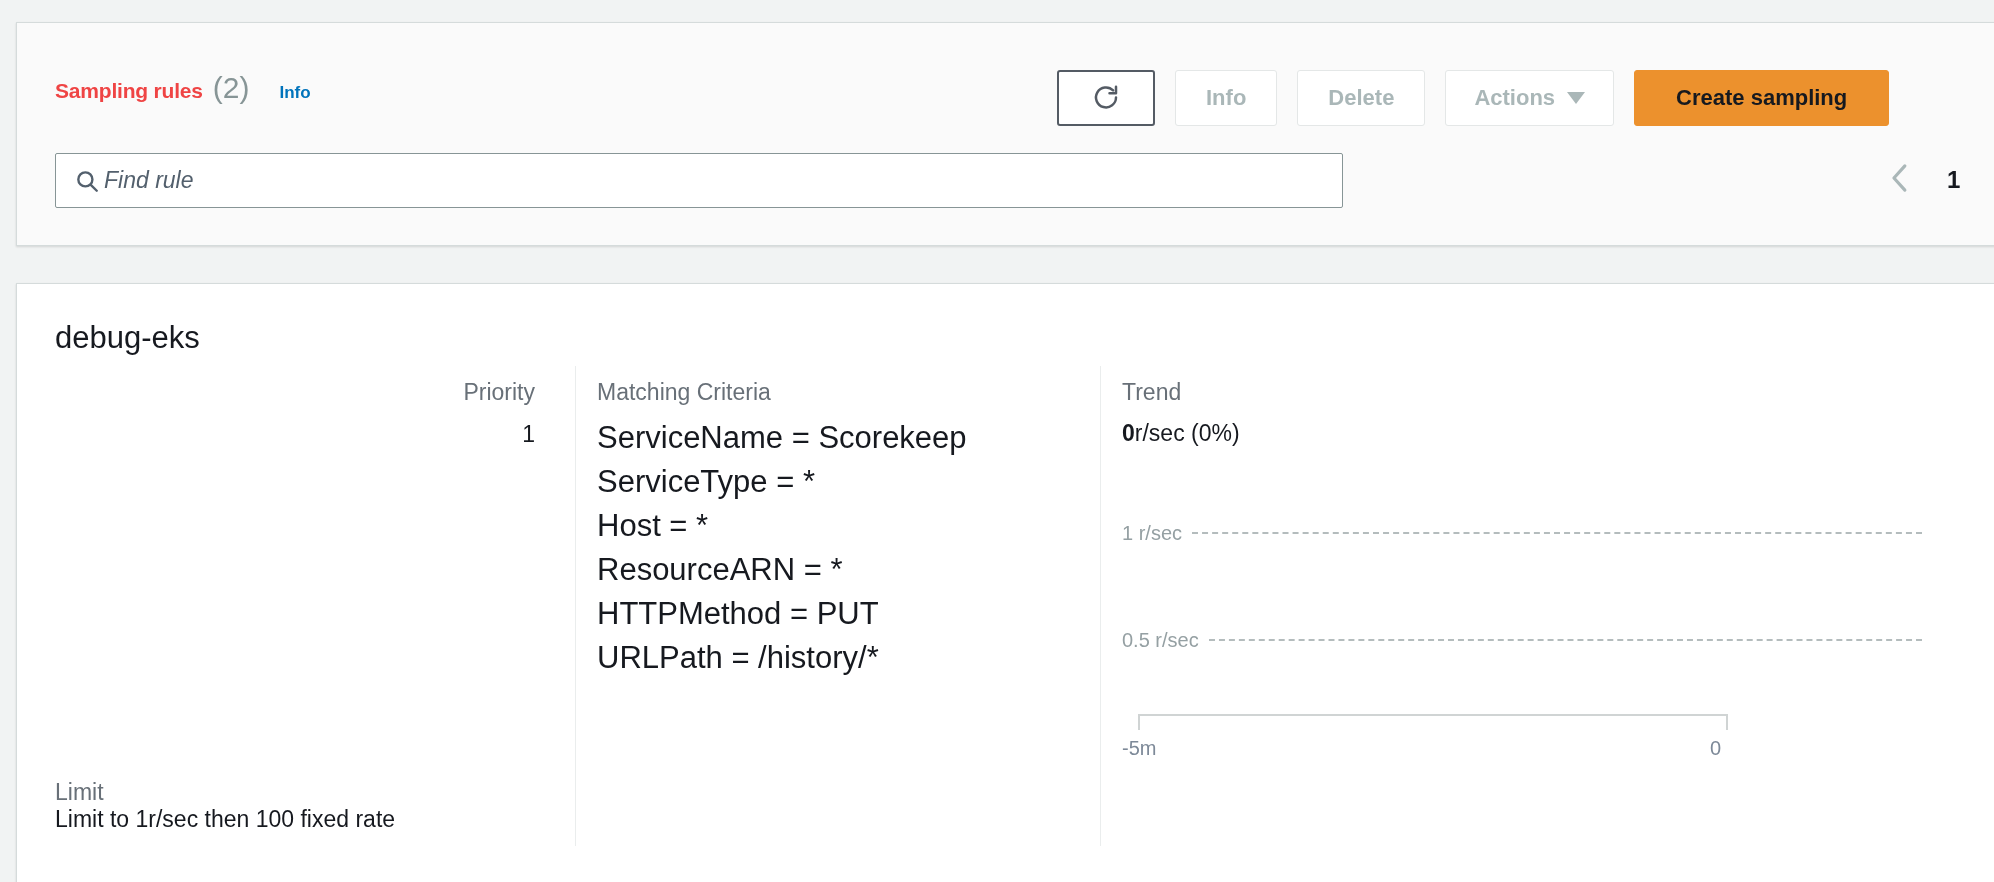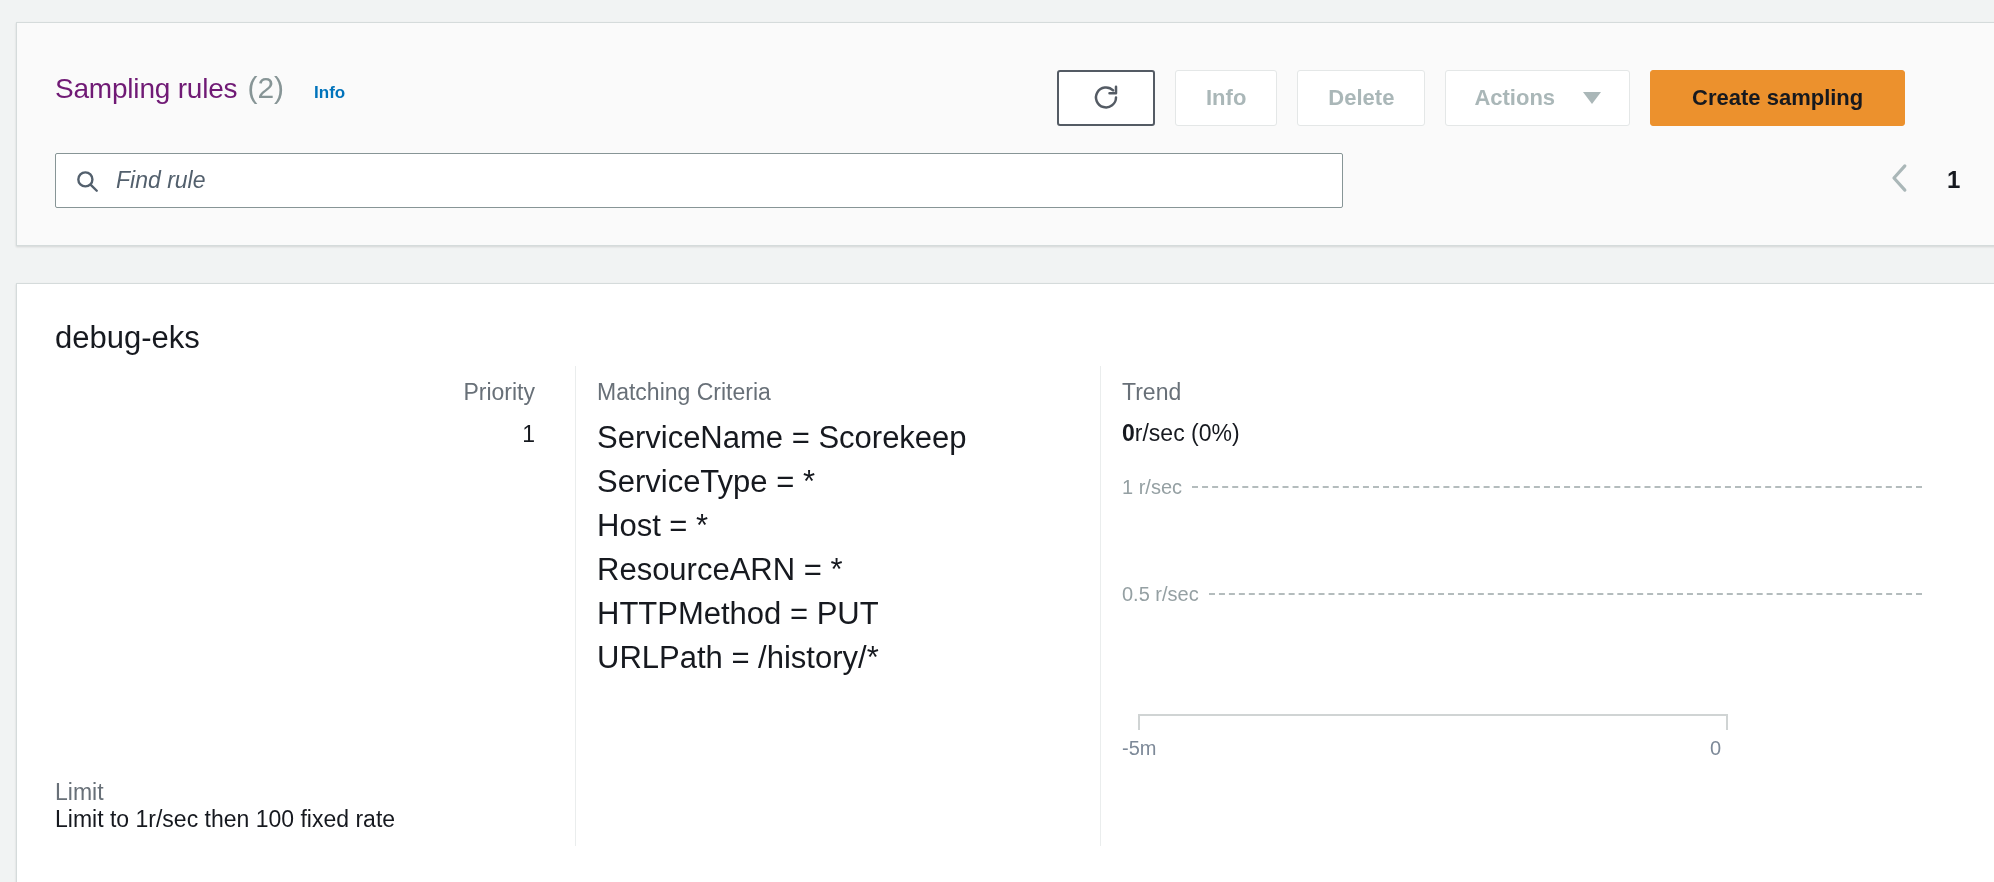--- a/index.html
+++ b/index.html
@@ -23,21 +23,21 @@
   .header-row {
     position: absolute;
     left: 0; top: 0; right: 0; height: 110px;
   }
   .title-block {
     position: absolute;
     left: 38px; top: 48px;
     display: flex; align-items: baseline; gap: 10px;
   }
   .title-main {
-    font-size: 28px; font-weight: normal; color: #701a75;
+    font-size: 21px; font-weight: bold; color: #ef4444;
     letter-spacing: -0.2px;
   }
   .title-count {
     font-size: 30px; font-weight: normal; color: #879596;
   }
   .title-info {
     font-size: 17px; font-weight: bold; color: #0073bb;
     cursor: pointer; margin-left: 20px;
   }
 
@@ -62,21 +62,21 @@
   .btn-refresh svg { display:block; }
   .btn-disabled {
     border: 1px solid #e4e7e7;
     color: #aab7b8;
     padding: 0 30px;
   }
   .btn-actions {
     border: 1px solid #e4e7e7;
     color: #aab7b8;
     padding: 0 28px;
-    gap: 28px;
+    gap: 12px;
   }
   .caret {
     width: 0; height: 0;
     border-left: 9px solid transparent;
     border-right: 9px solid transparent;
     border-top: 12px solid #aab7b8;
     display: inline-block;
   }
   .btn-primary {
     background: #ec912d;
@@ -92,21 +92,21 @@
   }
   .search-box {
     position: absolute;
     left: 38px; top: 20px;
     width: 1288px; height: 55px;
     background: #ffffff;
     border: 1px solid #879596;
     border-radius: 2px;
     display: flex; align-items: center;
     padding: 0 18px;
-    gap: 16px;
+    gap: 4px;
   }
   .search-box svg { flex: 0 0 auto; display:block; }
   .search-ph {
     font-size: 23px;
     font-style: italic;
     color: #53606d;
   }
   .pager {
     position: absolute;
     left: 1870px; top: 28px;
@@ -173,21 +173,21 @@
   }
   .trend-value b { font-weight: bold; }
 
   .chart {
     position: absolute;
     left: 1105px; top: 175px;
     width: 800px; height: 390px;
   }
   .grid-row {
     position: absolute; left: 0; width: 800px; height: 20px;
-    display: flex; align-items: center; gap: 10px;
+    display: flex; align-items: center; gap: 10px; margin-top: 46px;
   }
   .grid-label {
     font-size: 20px; color: #95a0a3; white-space: nowrap;
   }
   .grid-dash {
     flex: 1;
     border-top: 2px dashed #b4bcbd;
     height: 0;
   }
   .grid-1 { top: 18px; }

